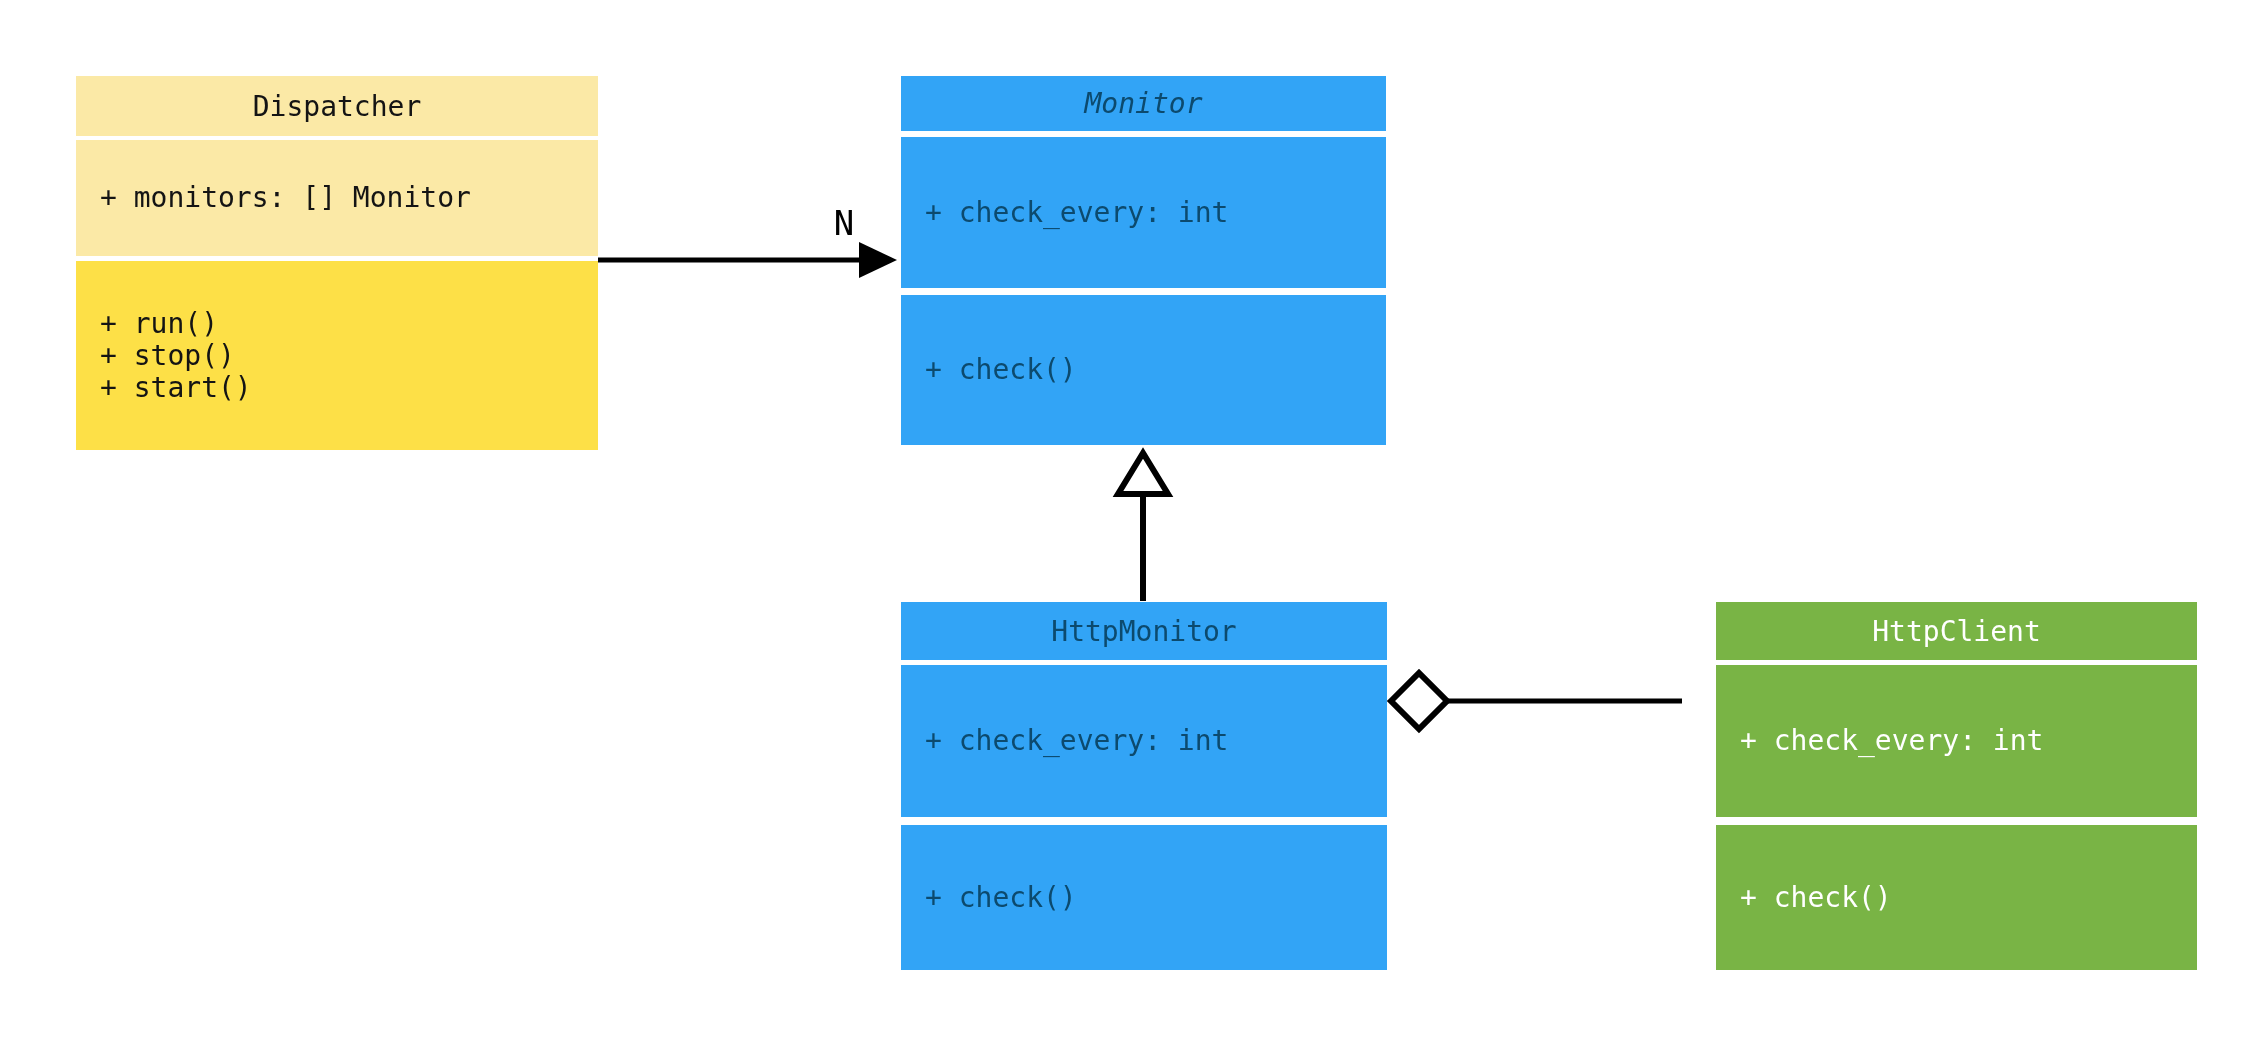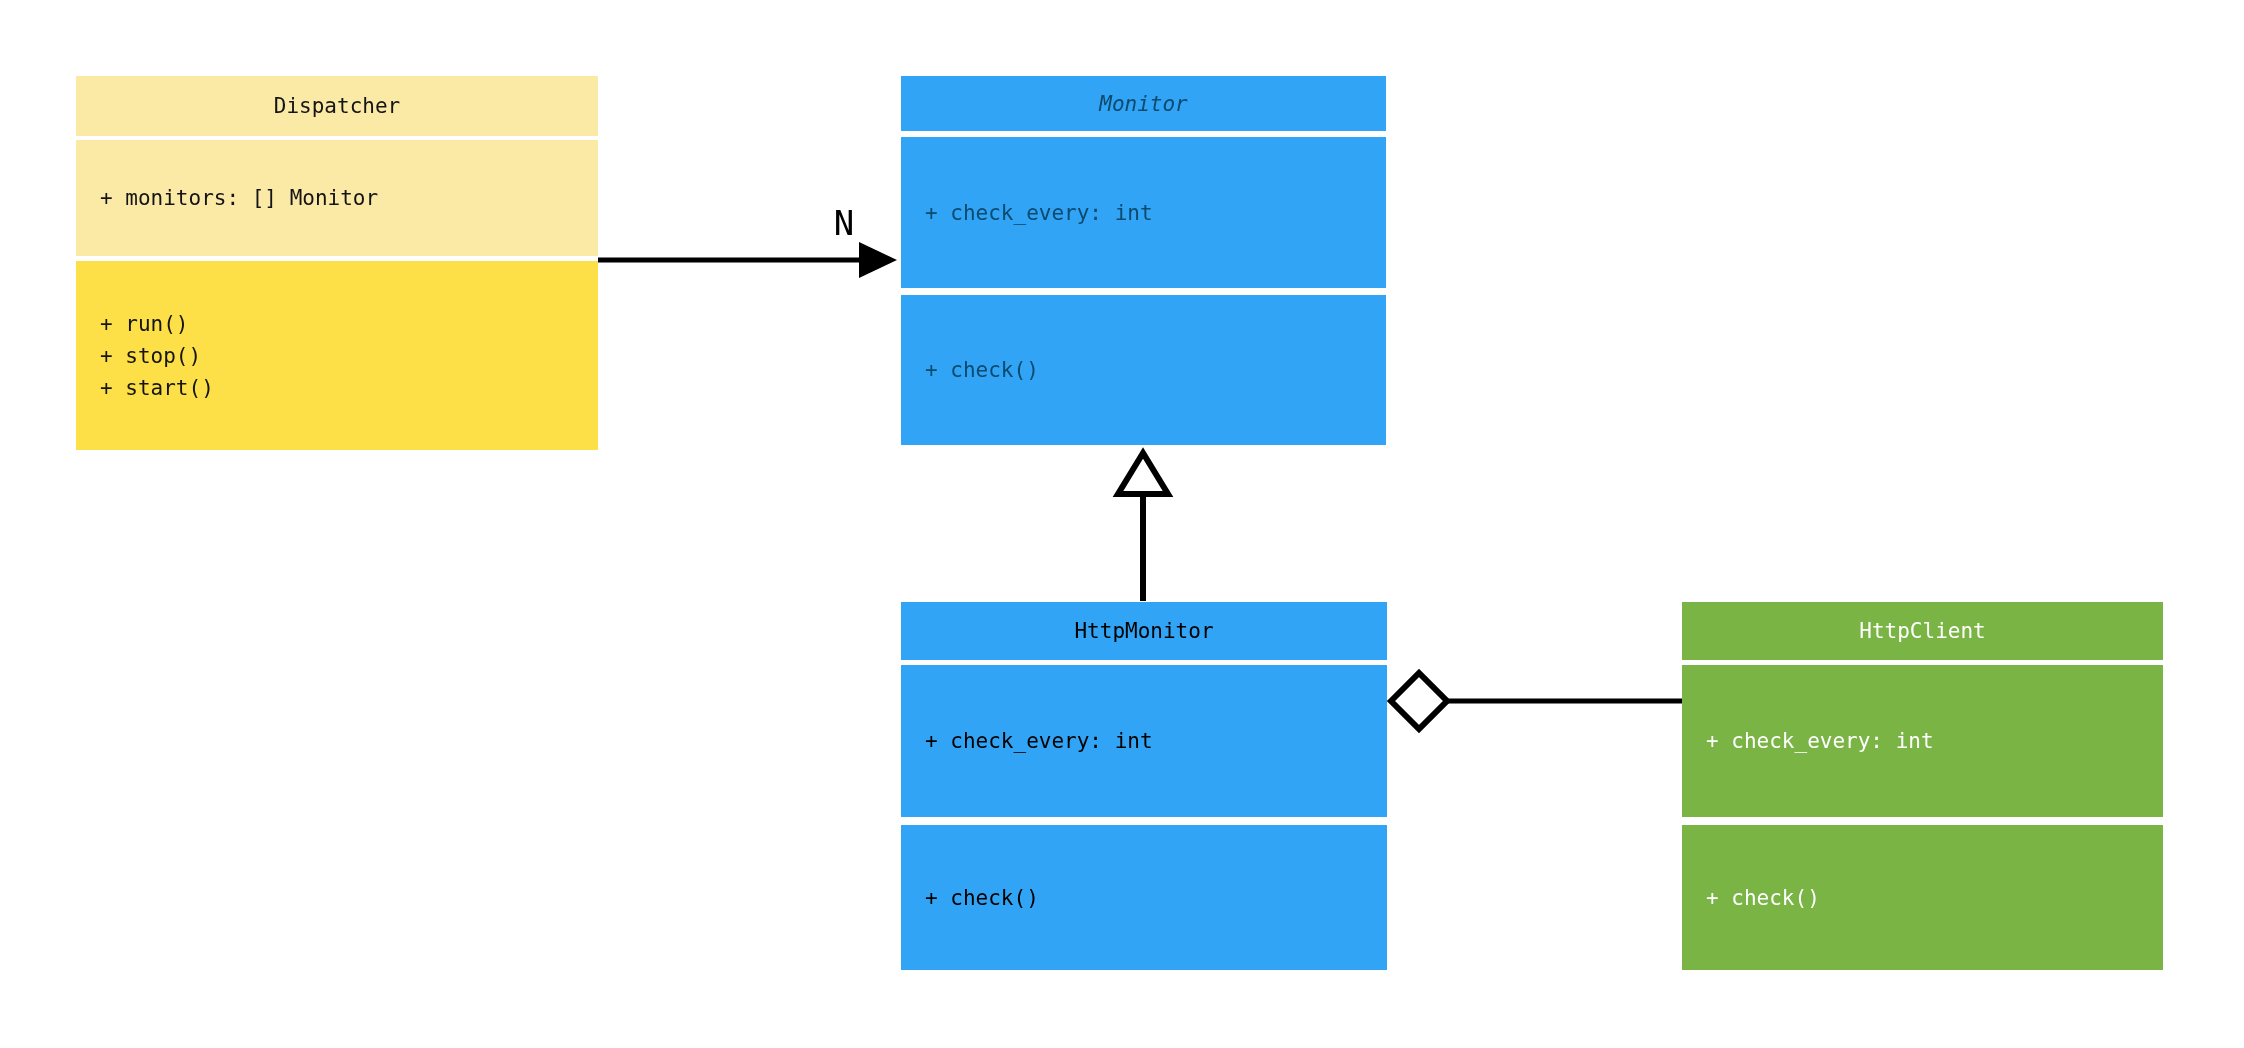--- a/index.html
+++ b/index.html
@@ -21,21 +21,21 @@
   }
   .edge        { stroke: #000000; stroke-width: 5; }
   .edge-thick  { stroke: #000000; stroke-width: 6; }
   .solid-head  { fill: #000000; stroke: none; }
   .hollow-head { fill: #ffffff; stroke: #000000; stroke-width: 6; stroke-linejoin: miter; }
 
   .class-box {
     position: absolute;
     display: flex;
     flex-direction: column;
-    font-size: 21px;
+    font-size: 28px;
   }
   .sec {
     display: flex;
     flex-direction: column;
     justify-content: center;
   }
   .sec--title { align-items: center; }
   .sec--body  { align-items: flex-start; padding-left: 24px; padding-right: 8px; }
   .sec--body .line { line-height: 32px; white-space: pre; }
   .abstract .sec--title span { font-style: italic; }
@@ -115,33 +115,33 @@
       <span>Monitor</span>
     </div>
     <div class="sec sec--body sec--attrs" style="background-color: rgb(50, 164, 246);">
       <span class="line">+ check_every: int</span>
     </div>
     <div class="sec sec--body sec--methods" style="background-color: rgb(50, 164, 246);">
       <span class="line">+ check()</span>
     </div>
   </div>
 
-  <div class="class-box" id="cls-httpmonitor" style="color: #000000;">
+  <div class="class-box" id="cls-httpmonitor" style="color: #0c4a6e;">
     <div class="sec sec--title" style="background-color: rgb(50, 164, 246);">
       <span>HttpMonitor</span>
     </div>
     <div class="sec sec--body sec--attrs" style="background-color: rgb(50, 164, 246);">
       <span class="line">+ check_every: int</span>
     </div>
     <div class="sec sec--body sec--methods" style="background-color: rgb(50, 164, 246);">
       <span class="line">+ check()</span>
     </div>
   </div>
 
-  <div class="class-box" id="cls-httpclient" style="color: rgb(255, 255, 255);">
+  <div class="class-box" id="cls-httpclient" style="color: rgb(255, 255, 255); margin-left: 34px;">
     <div class="sec sec--title" style="background-color: rgb(121, 180, 69);">
       <span>HttpClient</span>
     </div>
     <div class="sec sec--body sec--attrs" style="background-color: rgb(121, 180, 69);">
       <span class="line">+ check_every: int</span>
     </div>
     <div class="sec sec--body sec--methods" style="background-color: rgb(121, 180, 69);">
       <span class="line">+ check()</span>
     </div>
   </div>

